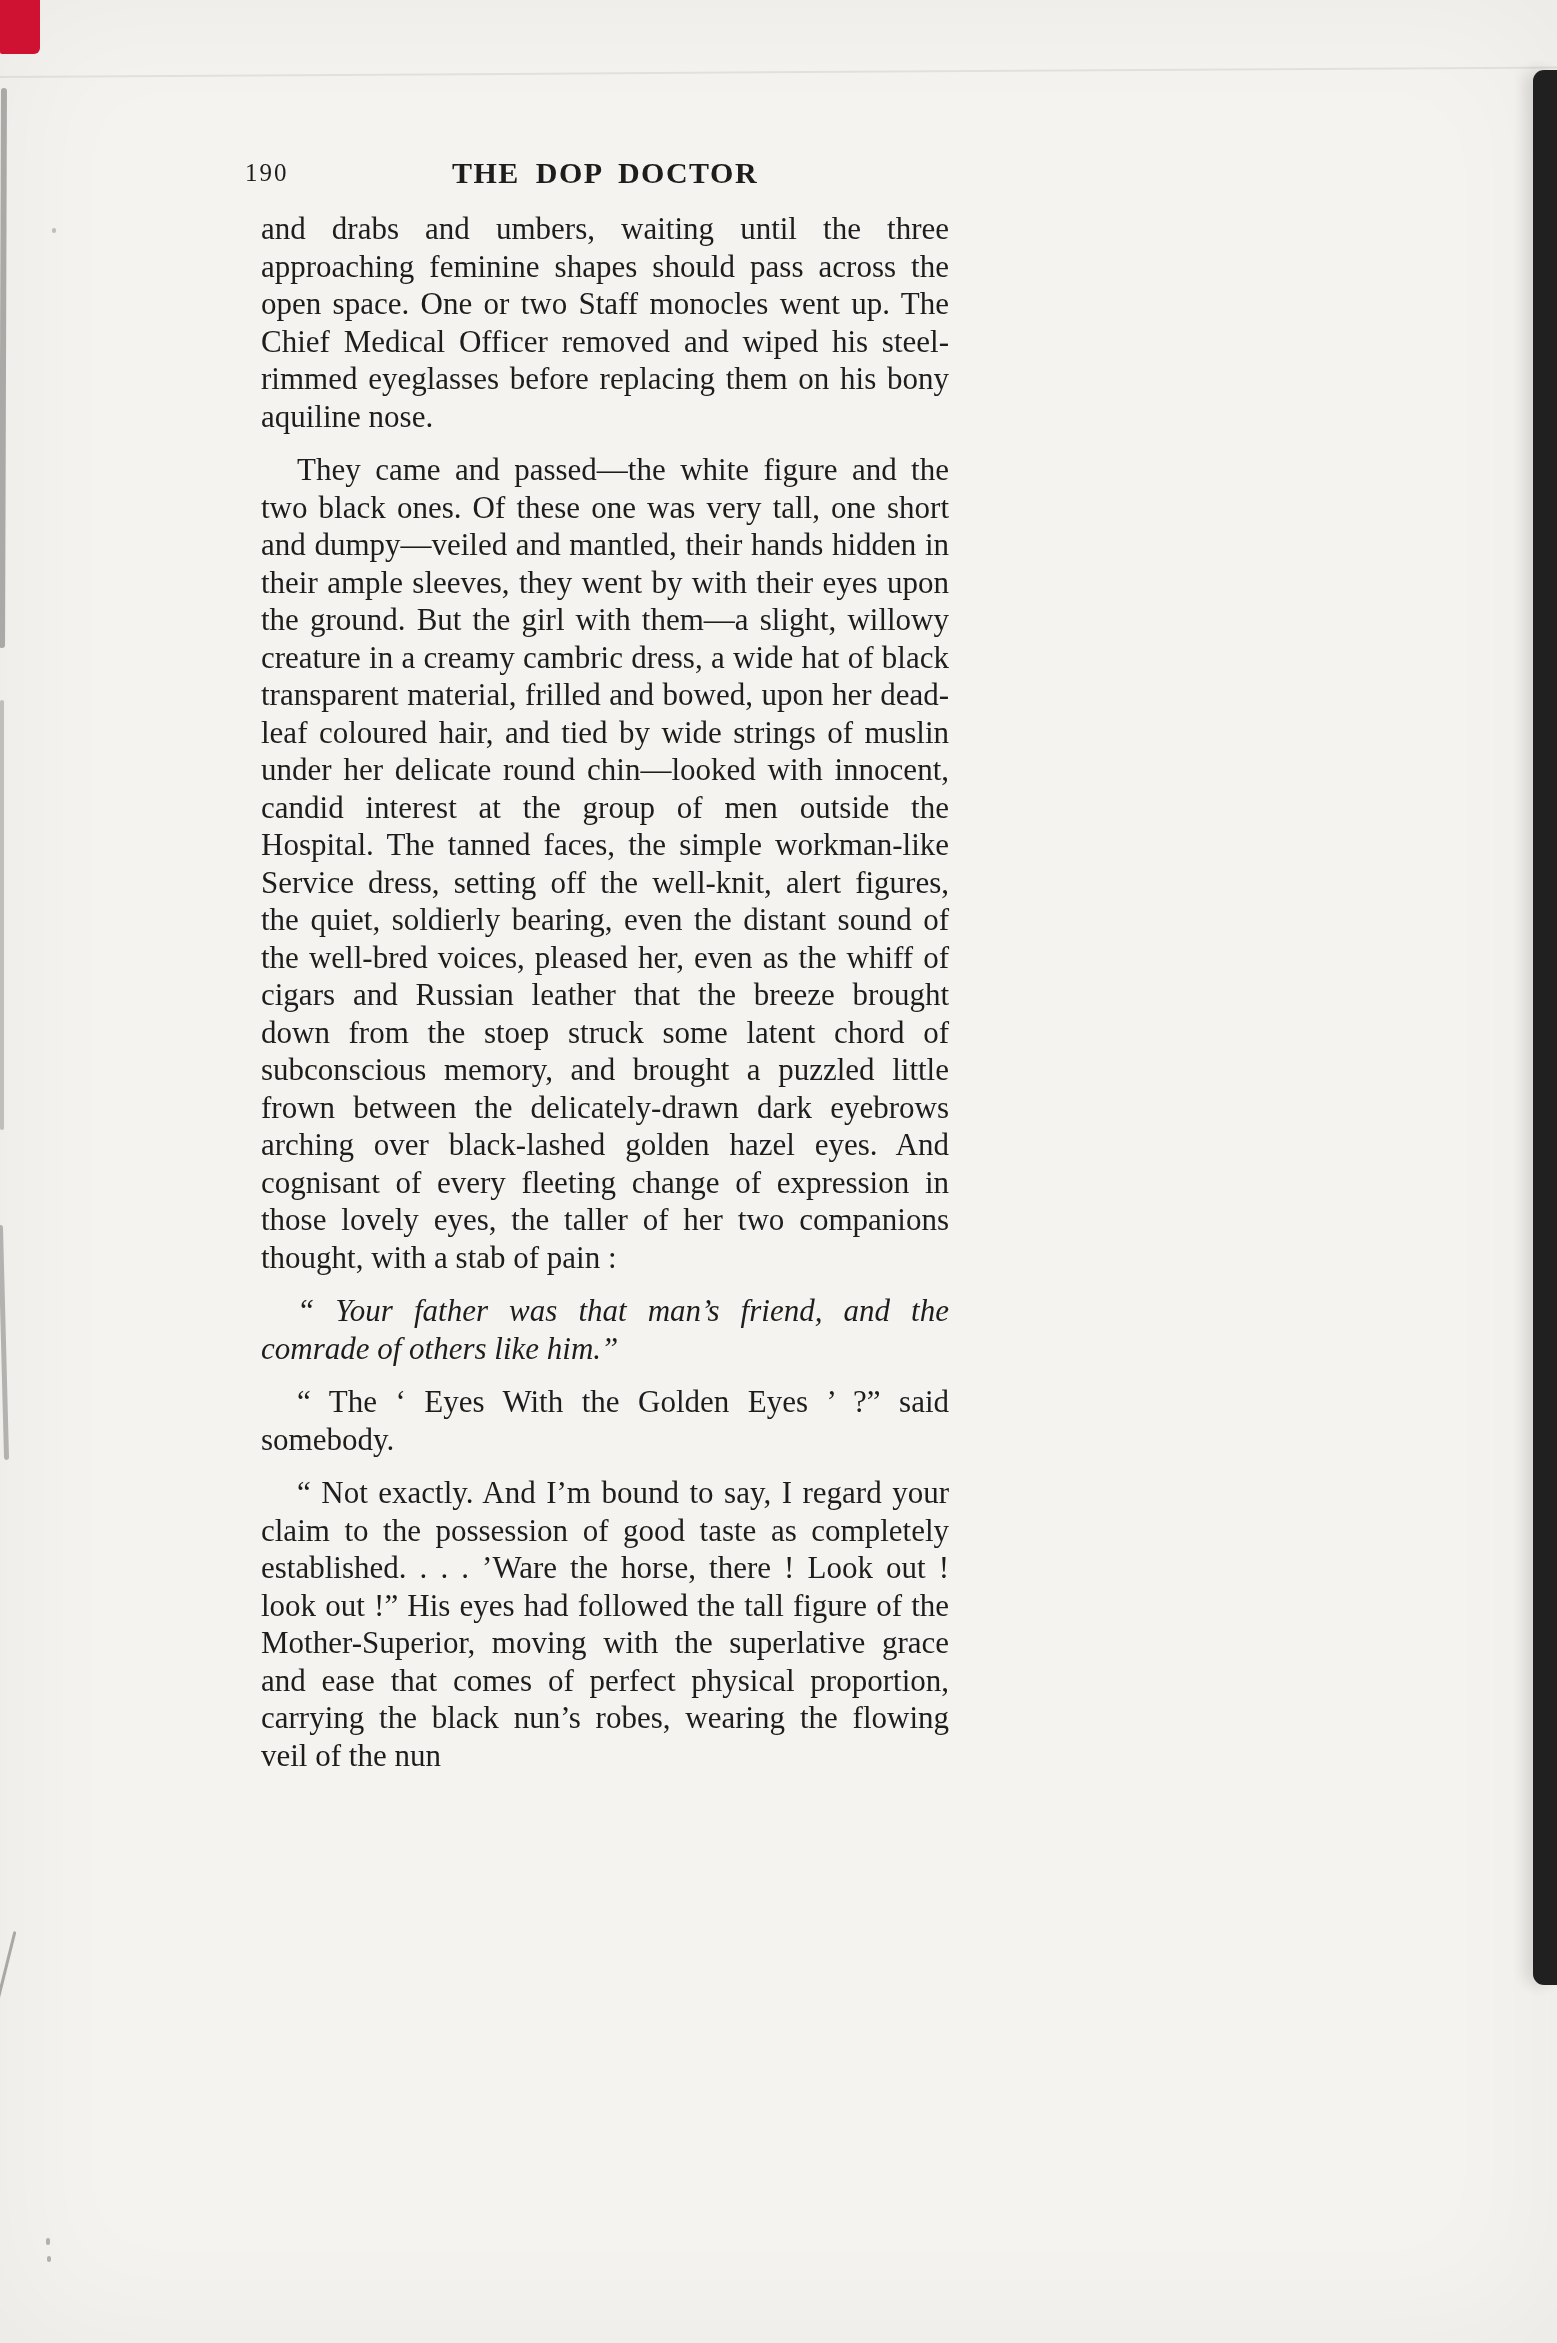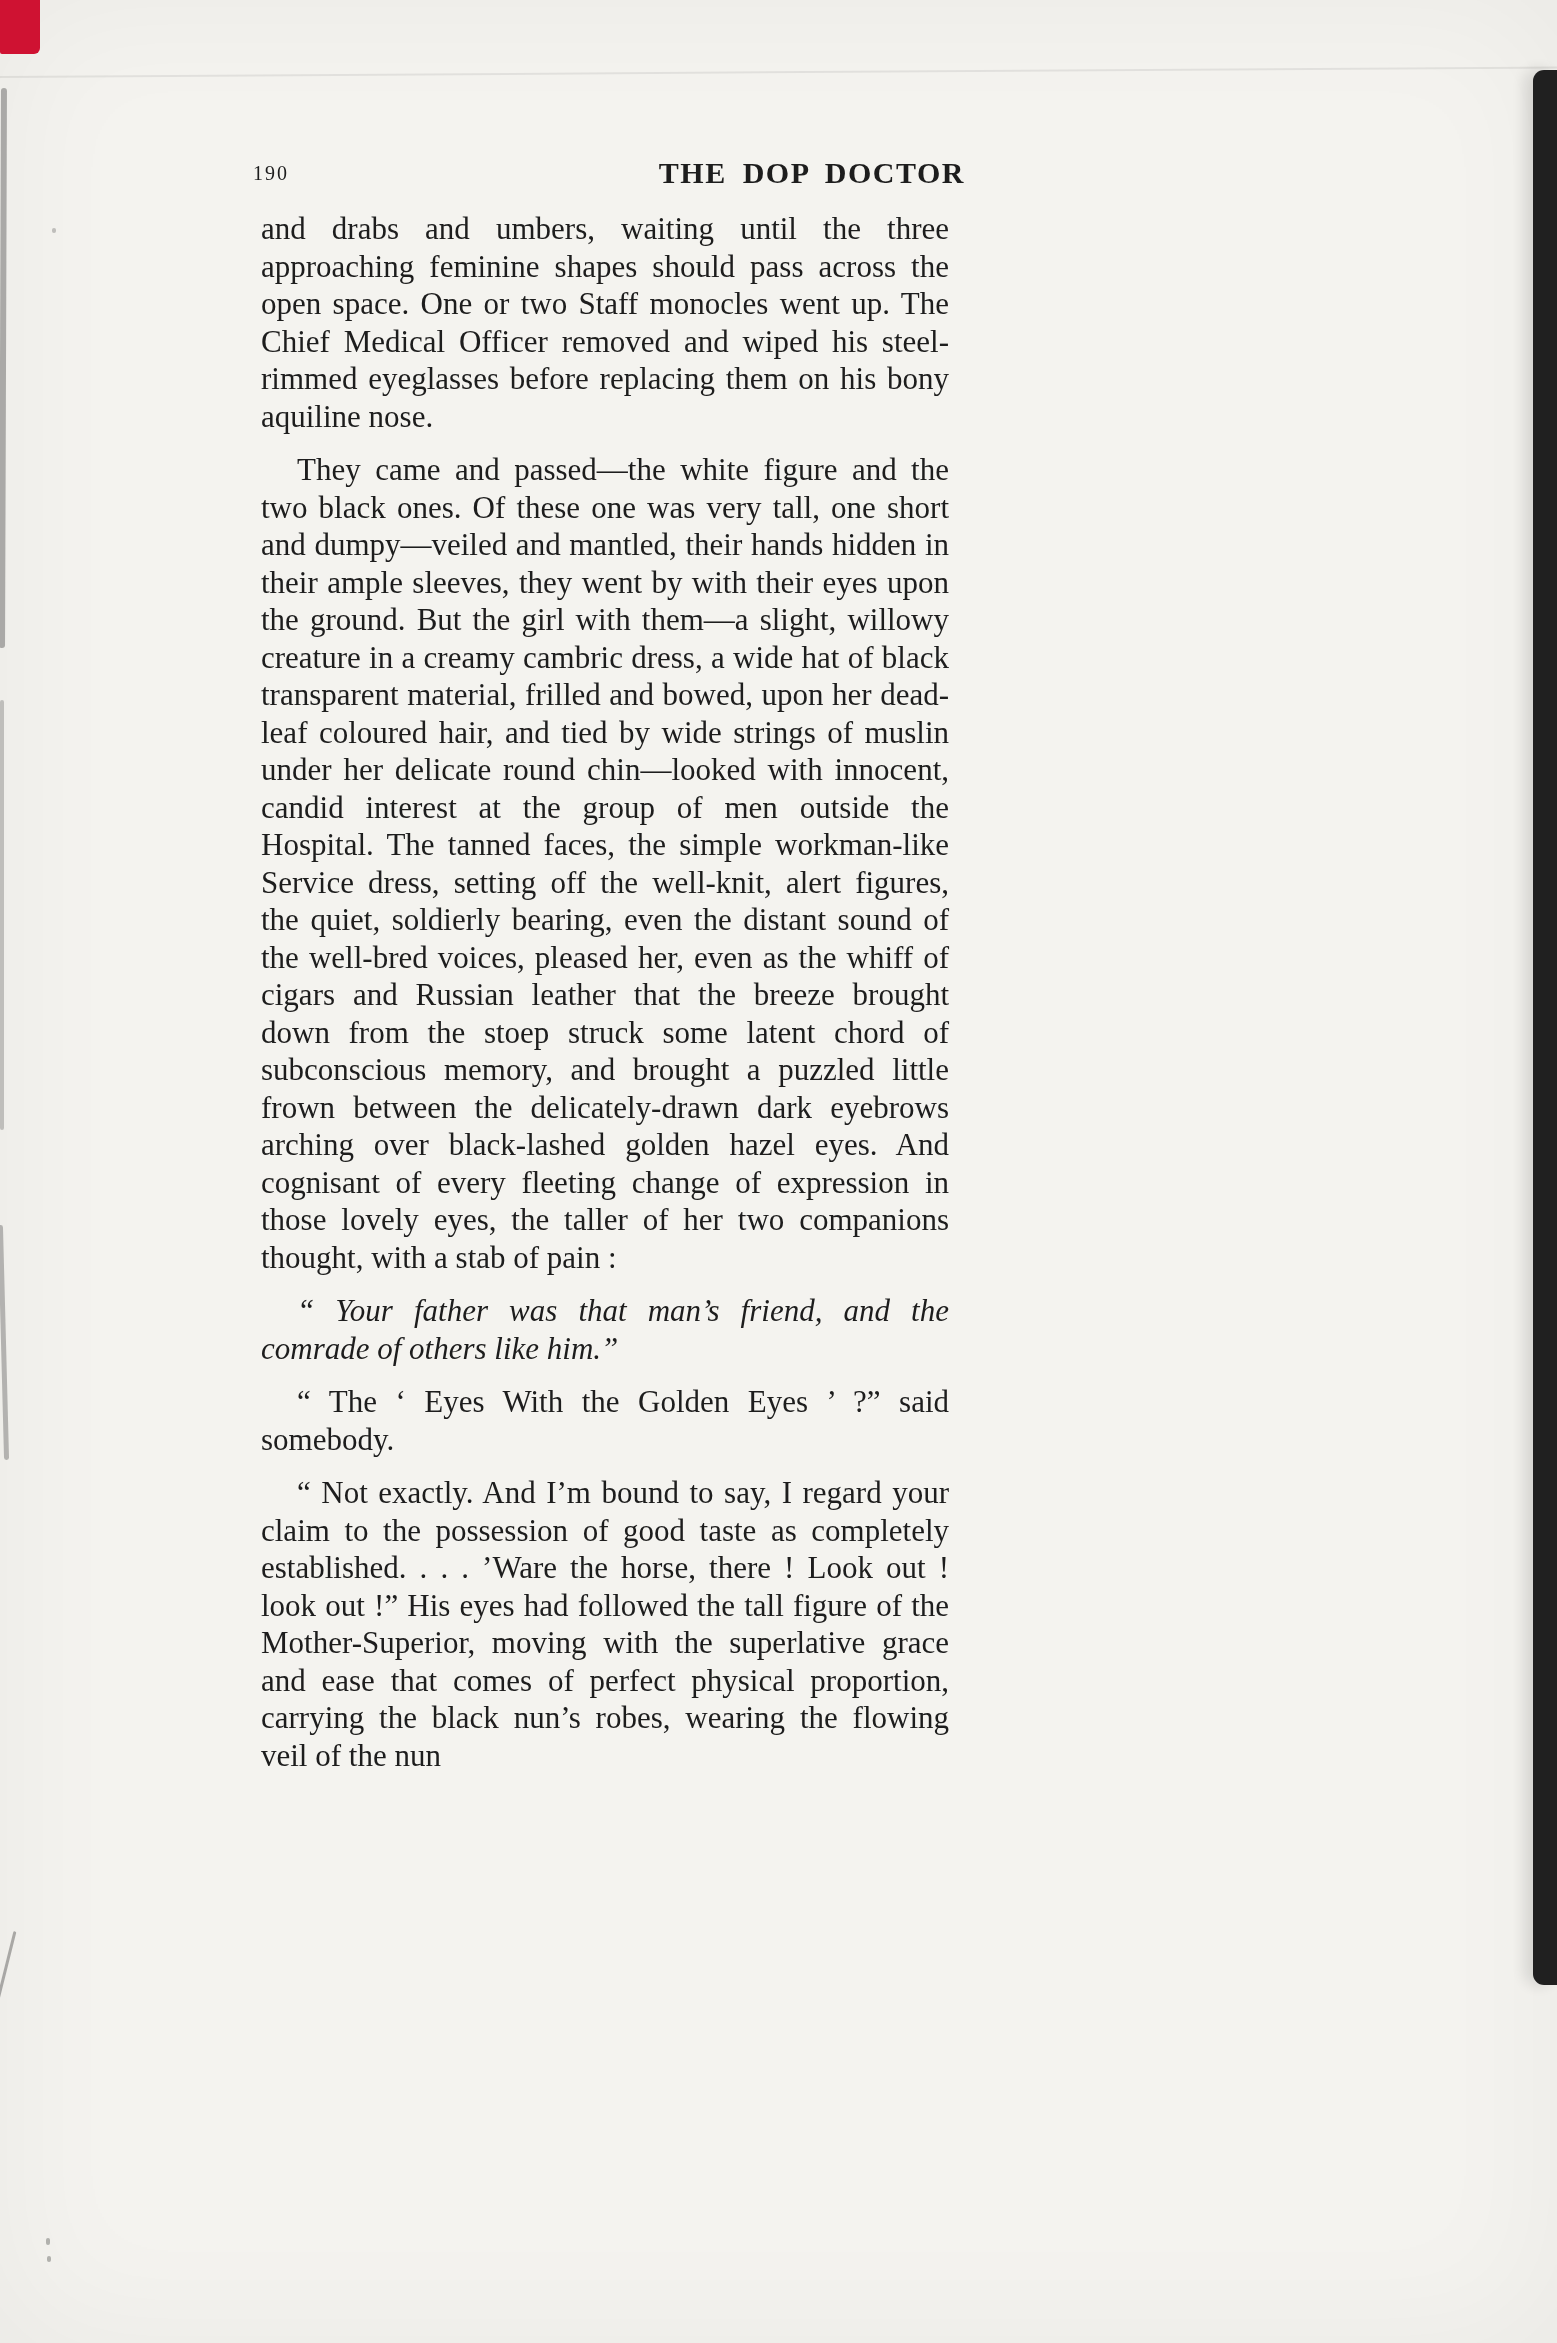--- a/index.html
+++ b/index.html
@@ -60,28 +60,28 @@
     top: 152px;
     width: 720px;
   }
   .header {
     position: relative;
     height: 42px;
     margin-bottom: 16px;
   }
   .pagenum {
     position: absolute;
-    left: 8px; top: 0;
-    font-size: 20px;
+    left: 0; top: 0;
+    font-size: 25px;
     line-height: 42px;
     letter-spacing: 2px;
   }
   .title {
     display: block;
-    text-align: right;
+    text-align: center;
     font-size: 30px;
     font-weight: bold;
     line-height: 42px;
     letter-spacing: 1.5px;
     word-spacing: 7px;
   }
   .text-block p {
     margin: 16px;
     font-size: 31px;
     line-height: 37.5px;

